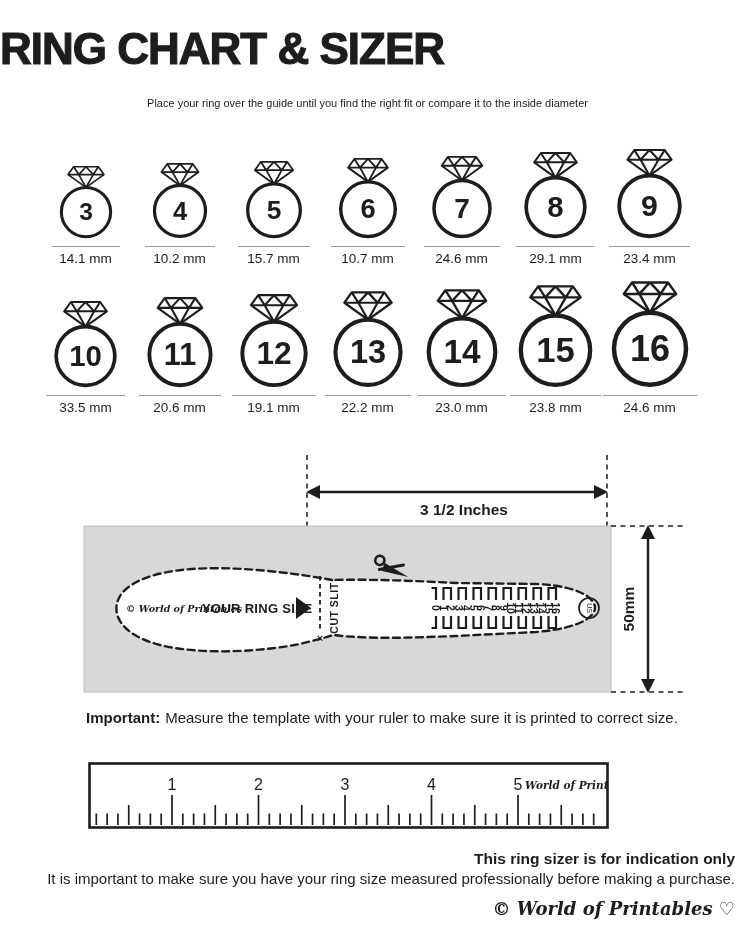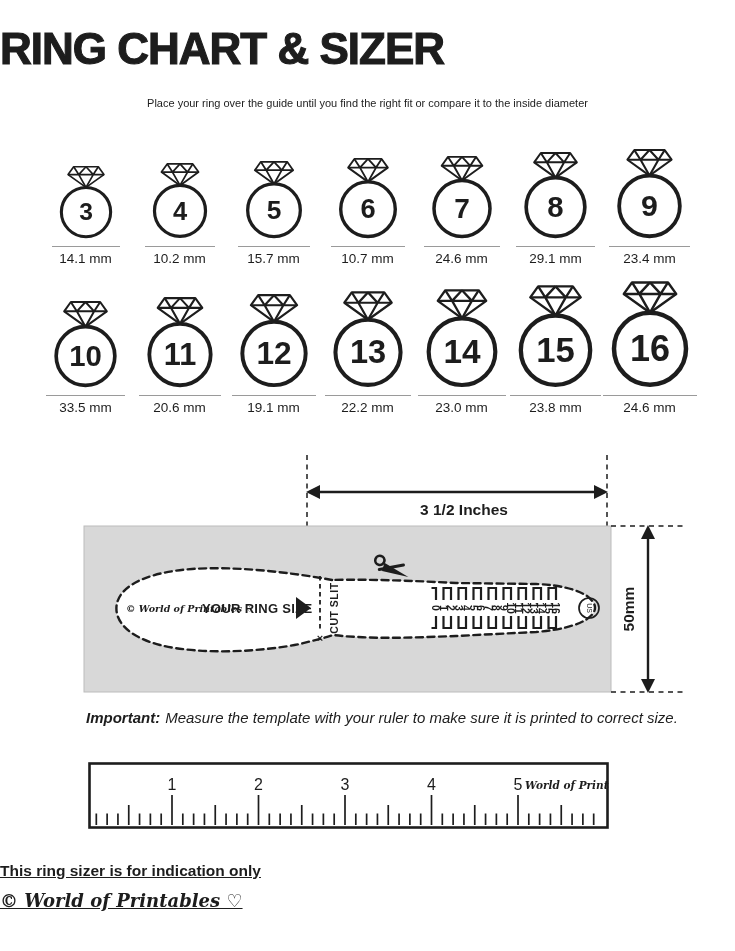--- a/index.html
+++ b/index.html
@@ -32,27 +32,27 @@
   .dim-line{ stroke:var(--ink); stroke-width:2.4; }
   .dim-head{ fill:var(--ink); }
   .template-outline{ fill:#ffffff; stroke:var(--ink); stroke-width:2.4; stroke-dasharray:7 4.5; stroke-linecap:round; }
   .slit{ stroke:var(--ink); stroke-width:1.8; stroke-dasharray:4.5 3.5; }
   .script-text{ font-family:"DejaVu Serif", serif; font-style:italic; font-weight:bold; fill:var(--ink); }
   .pointer-label{ font-size:13px; font-weight:bold; letter-spacing:.3px; fill:var(--ink); }
   .cut-slit{ font-size:10.5px; font-weight:bold; letter-spacing:.5px; fill:var(--ink); }
   .scale-num{ font-size:10.5px; font-weight:bold; fill:var(--ink); text-anchor:middle; }
   .scale-tick{ fill:none; stroke:var(--ink); stroke-width:2.2; }
   .us-badge-text{ font-size:7px; fill:var(--ink); text-anchor:middle; }
-  .note{ margin-left:86px; margin-top:8px; font-size:15px;font-style:italic; }
+  .note{ margin-left:86px; margin-top:8px; font-size:15px; }
   .note b{ margin-right:5px; }
   .ruler-wrap{ margin-left:88px; margin-top:36px; }
   .ruler-rect{ fill:#ffffff; stroke:var(--ink); stroke-width:2.6; }
   .ruler-tick{ stroke:var(--ink); stroke-width:1.7; }
   .ruler-num{ font-size:16px; fill:var(--ink); text-anchor:middle; }
-  .footer{ text-align:left; margin-top:28px; line-height:1.3;text-decoration:underline; }
+  .footer{ text-align:right; margin-top:16px; line-height:1.3; }
   .footer-headline{ font-size:15.5px; font-weight:bold; }
   .footer-disclaimer{ font-size:15px; }
   .footer-brand{ margin-top:8px; font-family:"DejaVu Serif", serif; font-style:italic; font-weight:bold; font-size:18px; }
 </style>
 </head>
 <body>
 
 <h1 class="page-title">RING CHART &amp; SIZER</h1>
 
 <div class="intro">
@@ -334,14 +334,15 @@
         <text class="ruler-num" x="257" y="28">3</text>
         <text class="ruler-num" x="343.5" y="28">4</text>
         <text class="ruler-num" x="430" y="28">5</text>
       </g>
     <text class="script-text" x="437" y="27" font-size="10.5">World of Printables♡</text>
   </svg>
 </div>
 
 <div class="footer">
   <div class="footer-headline">This ring sizer is for indication only</div>
+  <div class="footer-disclaimer">It is important to make sure you have your ring size measured professionally before making a purchase.</div>
   <div class="footer-brand">© World of Printables ♡</div>
 </div>
 
 </body></html>

